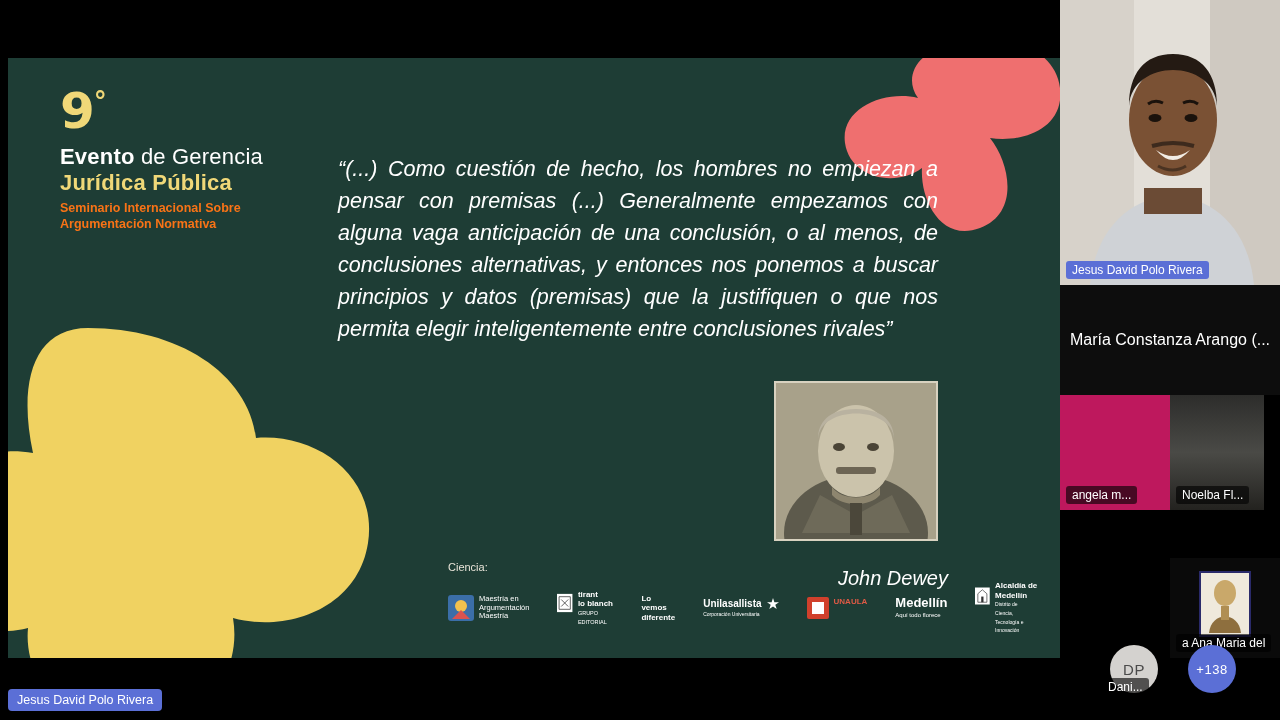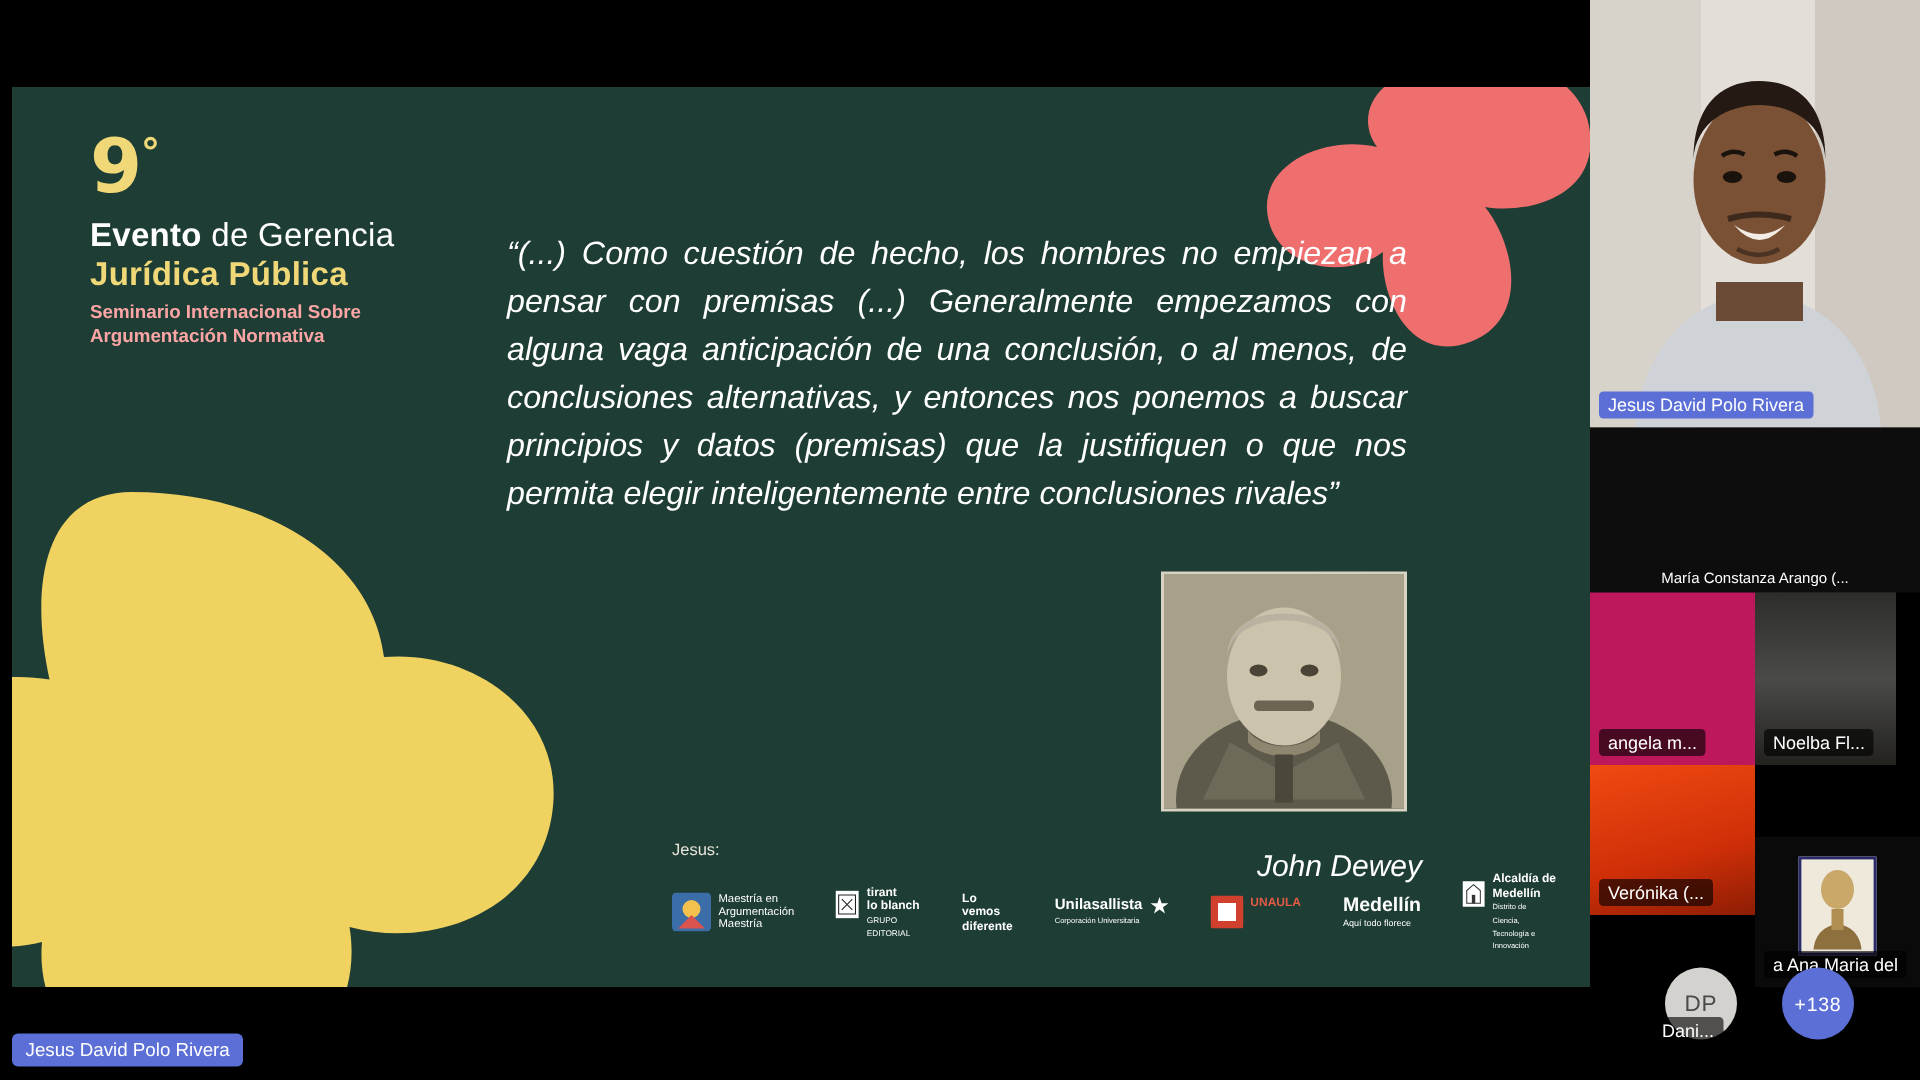--- a/index.html
+++ b/index.html
@@ -65,21 +65,21 @@
     font-size: 22px; color: #ffffff; font-weight: bold;
     letter-spacing: .2px;
   }
   .logo-l1 .thin { font-weight: normal; }
   .logo-l2 {
     font-size: 22px; color: #f0d878; font-weight: bold;
     letter-spacing: .2px;
   }
   .logo-l3 {
     margin-top: 5px;
-    font-size: 12.5px; color: #fca5a5; font-weight: bold;
+    font-size: 12.5px; color: #f97316; font-weight: bold;
     line-height: 1.25;
   }
 
   
   .quote {
     position: absolute;
     left: 330px; top: 95px;
     width: 600px;
     color: #ffffff;
     font-style: italic;
@@ -173,26 +173,25 @@
   }
 
   
   #tile-2 { left: 0; top: 285px; width: 220px; height: 110px; background: #0d0d0d; }
   #tile-2 .centername {
     position: absolute;
     left: 0; right: 0; top: 50%;
     transform: translateY(-50%);
     text-align: center;
     color: #fff;
-    font-size: 10px;
+    font-size: 16px;
     padding: 0 8px;
     white-space: nowrap;
     overflow: hidden;
     text-overflow: ellipsis;
-    margin-top: 46px;
   }
 
   #tile-3 { left: 0; top: 395px; width: 110px; height: 115px; background: #be185d; }
   #tile-4 { left: 110px; top: 395px; width: 94px; height: 115px; background: #3a3a38; }
   #tile-4 .g {
     position:absolute; inset:0;
     background: linear-gradient(180deg,#2d2d2b 0%, #4a4a46 50%, #23221f 100%);
   }
   #tile-5 { left: 0; top: 510px; width: 110px; height: 100px; background: #e03a10; }
   #tile-5 .g {
@@ -266,21 +265,21 @@
           <ellipse cx="63" cy="64" rx="6" ry="4" fill="#4a4436"></ellipse>
           <ellipse cx="97" cy="64" rx="6" ry="4" fill="#4a4436"></ellipse>
           <rect x="60" y="84" width="40" height="7" rx="3" fill="#6d6554"></rect>
           <path d="M56 104 C66 118 94 118 104 104 L104 112 C94 124 66 124 56 112 Z" fill="#8e866f"></path>
           <path d="M44 112 L80 132 L116 112 L134 150 L26 150 Z" fill="#6e6a59"></path>
           <rect x="74" y="120" width="12" height="32" fill="#4b473a"></rect>
         </svg>
       </div>
       <div class="attrib">John Dewey</div>
 
-      <div class="apoyan-label">Jesus:</div>
+      <div class="apoyan-label">Ciencia:</div>
       <div class="sponsor-row">
 
         <div class="sp">
           <svg width="26" height="26" viewBox="0 0 26 26">
               <rect width="26" height="26" rx="3" fill="#3b6ea8"></rect>
               <circle cx="13" cy="11" r="6" fill="#f2c14e"></circle>
               <path d="M4 24 L13 15 L22 24 Z" fill="#d9534f"></path>
             </svg>
           <div class="sp-txt">
             <span>Maestría en</span><br>
@@ -390,24 +389,20 @@
 
     <div class="tile" id="tile-3">
       <div class="label">angela m...</div>
     </div>
 
     <div class="tile" id="tile-4">
       <div class="g"></div>
       <div class="label">Noelba Fl...</div>
     </div>
 
-    <div class="tile" id="tile-5">
-      <div class="g"></div>
-      <div class="label">Verónika (...</div>
-    </div>
 
     <div class="tile" id="tile-6">
       <div class="icon-frame">
         <svg width="48" height="62" viewBox="0 0 48 62">
           <rect width="48" height="62" fill="#efe9dc"></rect>
           <ellipse cx="24" cy="20" rx="11" ry="13" fill="#c9a86a"></ellipse>
           <path d="M8 60 C10 38 38 38 40 60 Z" fill="#8e6f3e"></path>
           <rect x="20" y="33" width="8" height="14" fill="#b08e52"></rect>
         </svg>
       </div>

